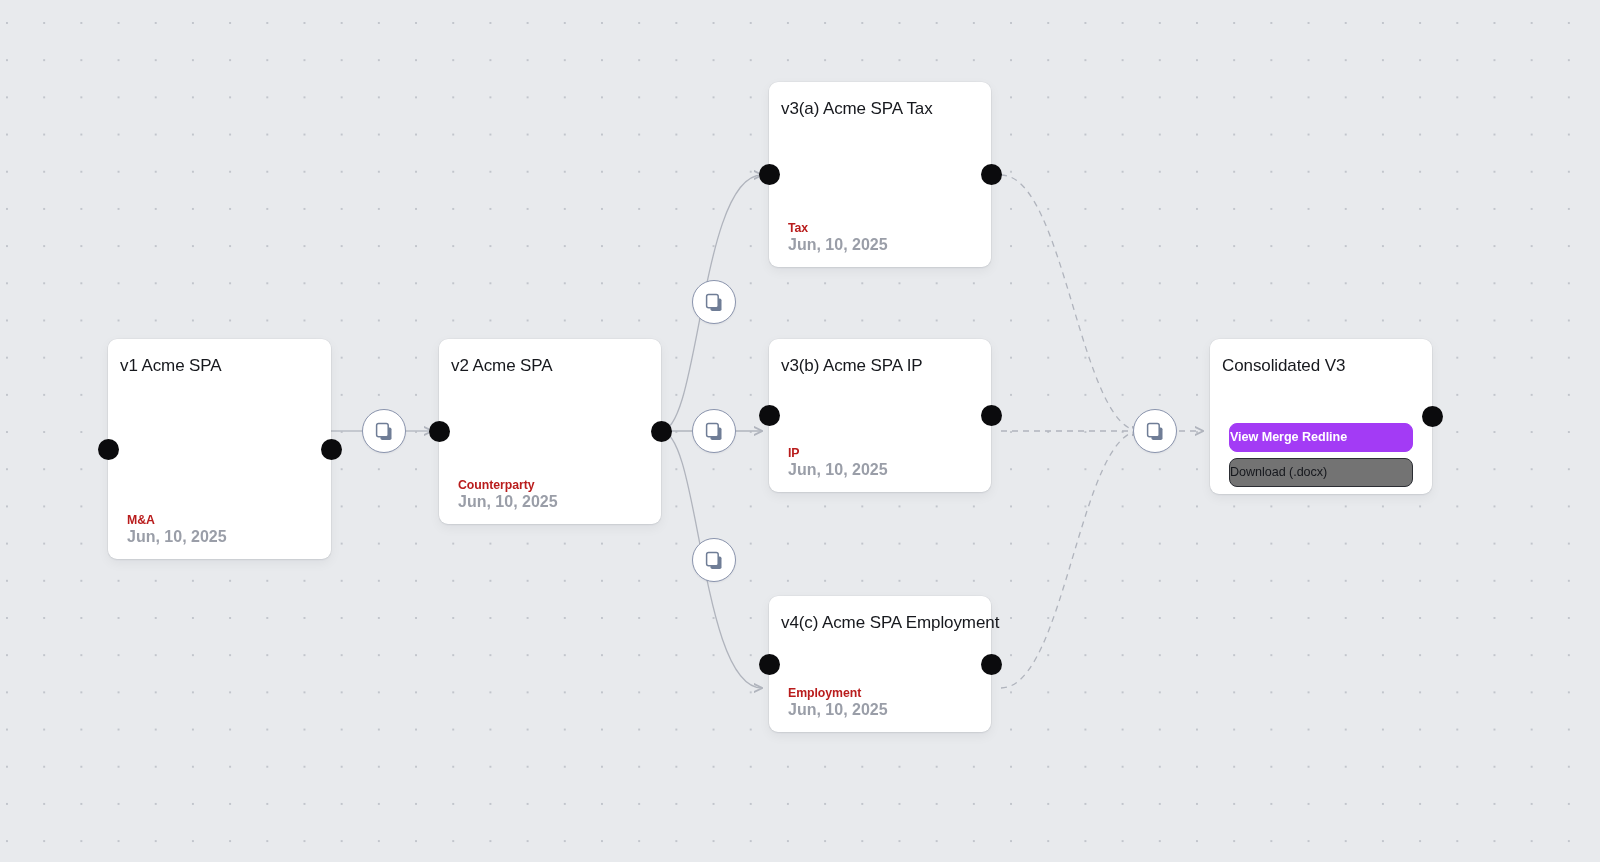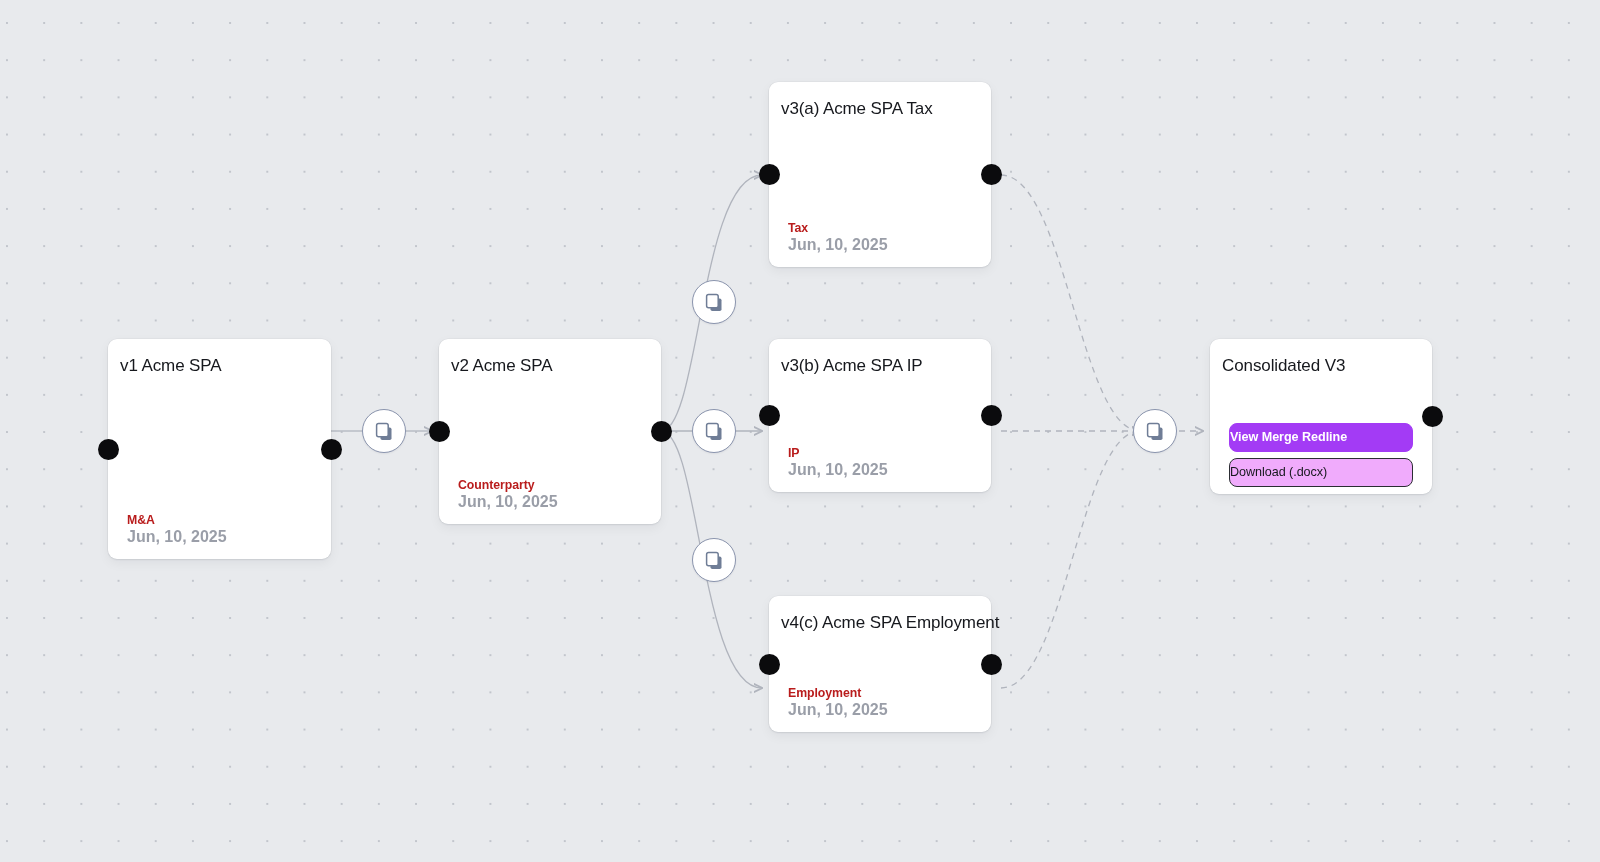--- a/index.html
+++ b/index.html
@@ -49,21 +49,21 @@
   .btn-stack { position:absolute; left:19px; right:19px; top:84px; }
   .btn {
     display:block; width:100%; height:29px; line-height:27px;
     text-align:left; border-radius:8px; font-size:12.6px;
     letter-spacing:-0.05px; cursor:pointer; user-select:none;
   }
   .btn-primary {
     background:#a33bf5; color:#ffffff; font-weight:700; border:1px solid #a33bf5;
   }
   .btn-secondary {
-    background:#f0abfc; color:#16181d; font-weight:400;
+    background:#737373; color:#16181d; font-weight:400;
     border:1px solid #2b2d33; margin-top:6px; line-height:27px;
   }
 
   .edge-badge {
     position:absolute; width:44px; height:44px; border-radius:50%;
     background:#ffffff; border:1.4px solid #8a94ad;
     display:flex; align-items:center; justify-content:center;
     box-shadow:0 1px 2px rgba(16,22,38,0.06);
   }
   .edge-badge svg { display:block; }

